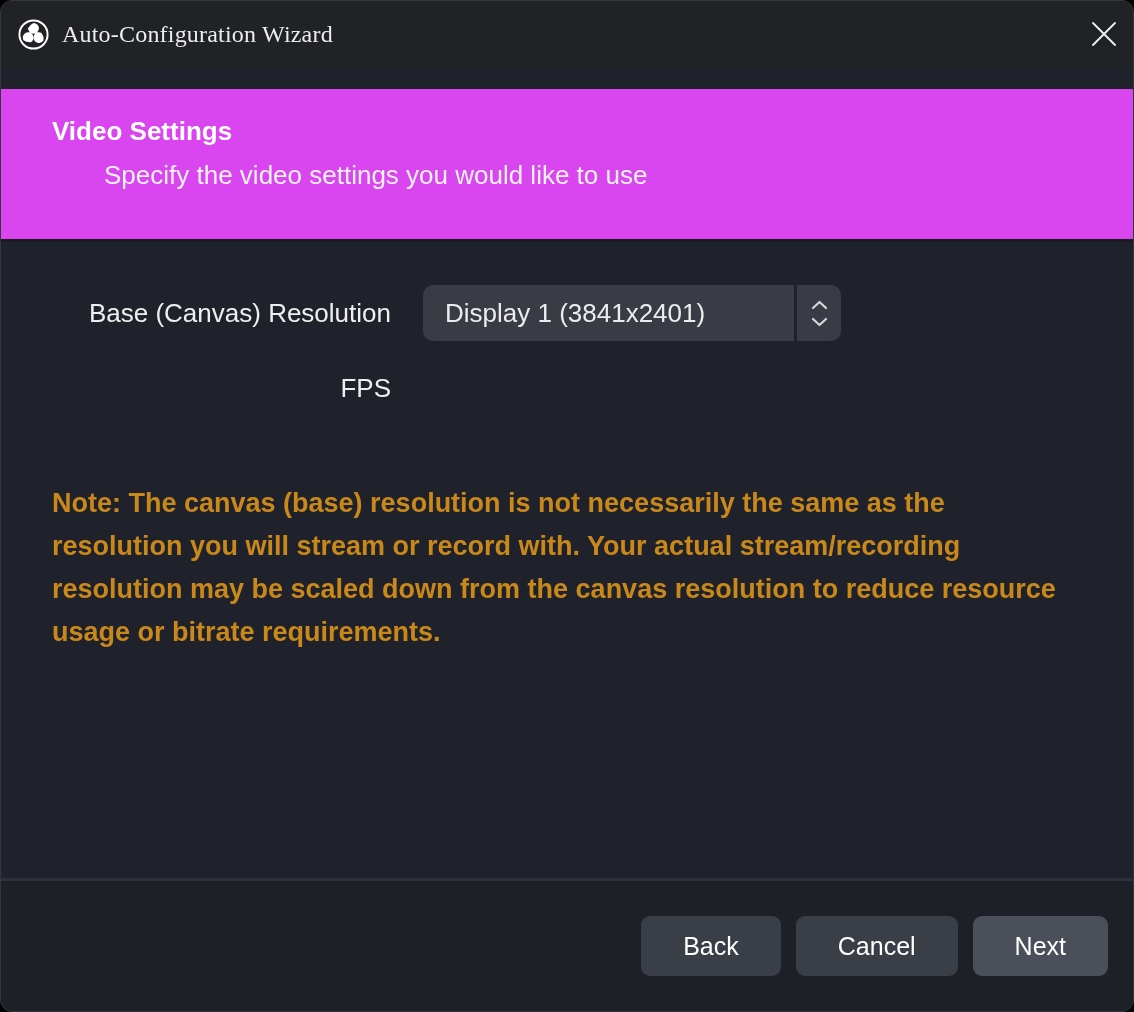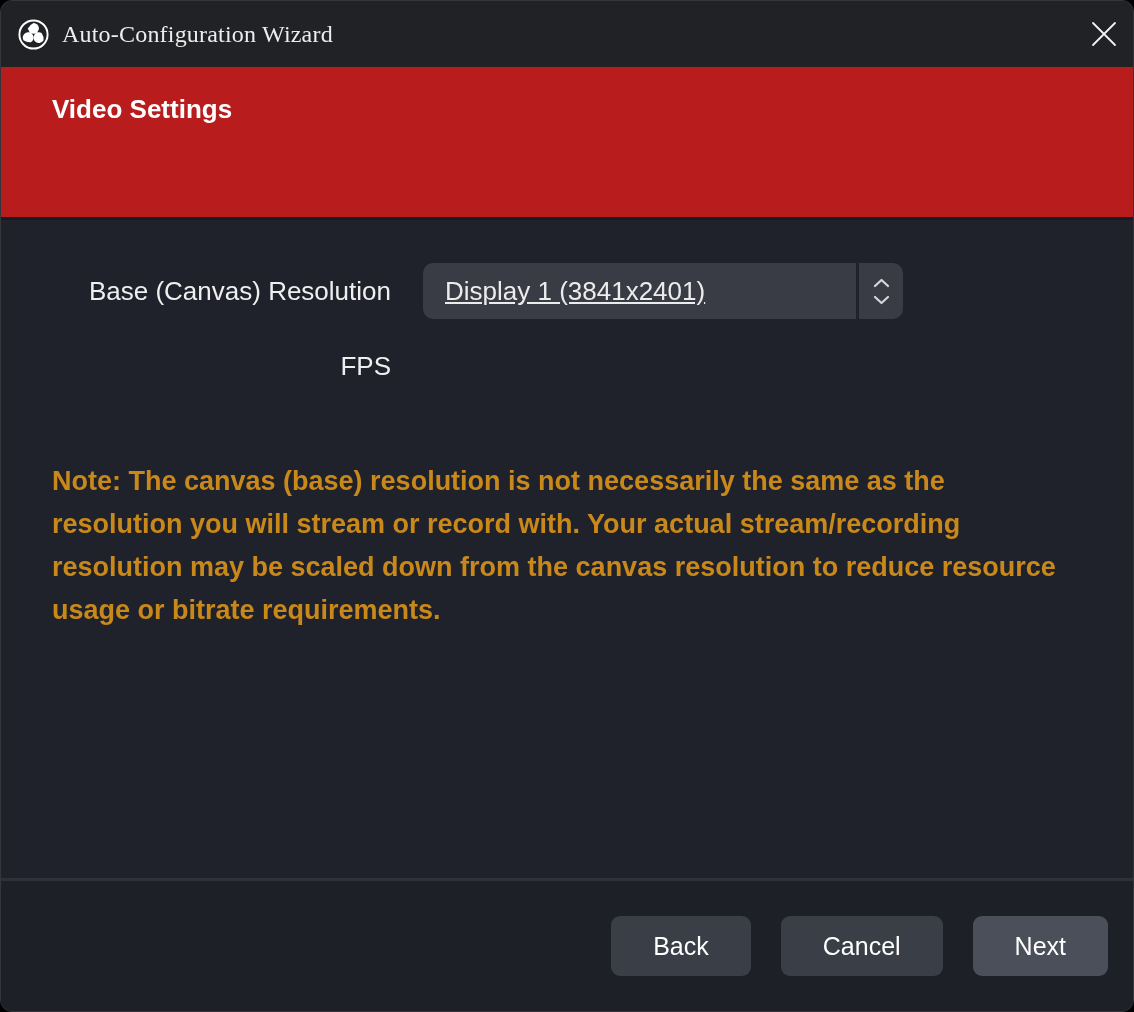--- a/index.html
+++ b/index.html
@@ -52,23 +52,24 @@
     display: flex;
     align-items: center;
     justify-content: center;
     cursor: default;
   }
   
   .header {
     flex: none;
     height: 153px;
     box-sizing: border-box;
-    background: #b91c1c;
+    background: #d946ef;
     border-bottom: 3px solid #191b21;
     padding: 27px 0 0 51px;
+    margin-top: 22px;
   }
   .header-title {
     font-size: 26px;
     font-weight: bold;
     color: #ffffff;
   }
   .header-subtitle {
     font-size: 26px;
     color: #f2f2f2;
     margin: 13px 0 0 52px;
@@ -120,42 +121,42 @@
     display: flex;
     flex-direction: column;
     align-items: center;
     justify-content: center;
     gap: 7px;
   }
   .combo.light .combo-body,
   .combo.light .combo-spin {
     background: #4d515b;
   }
-  .combo-resolution .combo-body { width: 433px; text-decoration: underline; }
+  .combo-resolution .combo-body { width: 371px; }
   .combo-fps .combo-body { width: 630px; }
   
   .note {
     margin: 78px 0 0 51px;
     width: 1005px;
     font-size: 27px;
     line-height: 43px;
     font-weight: bold;
     color: #c9881a;
   }
   
   .footer {
     flex: none;
     height: 133px;
     box-sizing: border-box;
     background: #1e2027;
     border-top: 3px solid #2e313a;
     display: flex;
     align-items: center;
     justify-content: flex-end;
-    gap: 30px;
+    gap: 15px;
     padding-right: 25px;
   }
   .btn {
     height: 60px;
     padding: 0 42px;
     border: none;
     border-radius: 9px;
     background: #3a3e47;
     color: #ffffff;
     font-size: 25px;
@@ -188,20 +189,21 @@
       <span style="display:flex;">
         <svg width="28" height="28" viewBox="0 0 28 28">
           <path d="M3 3 L25 25 M25 3 L3 25" stroke="#f2f2f2" stroke-width="1.8" fill="none" stroke-linecap="round"></path>
         </svg>
       </span>
     </div>
   </div>
 
   <div class="header">
     <div class="header-title">Video Settings</div>
+    <div class="header-subtitle">Specify the video settings you would like to use</div>
   </div>
 
   <div class="content">
     <div class="form-grid">
 
       <div class="form-label">Base (Canvas) Resolution</div>
       <div class="combo combo-resolution">
         <div class="combo-body">Display 1 (3841x2401)</div>
         <div class="combo-spin">
           <span style="display:flex;">

